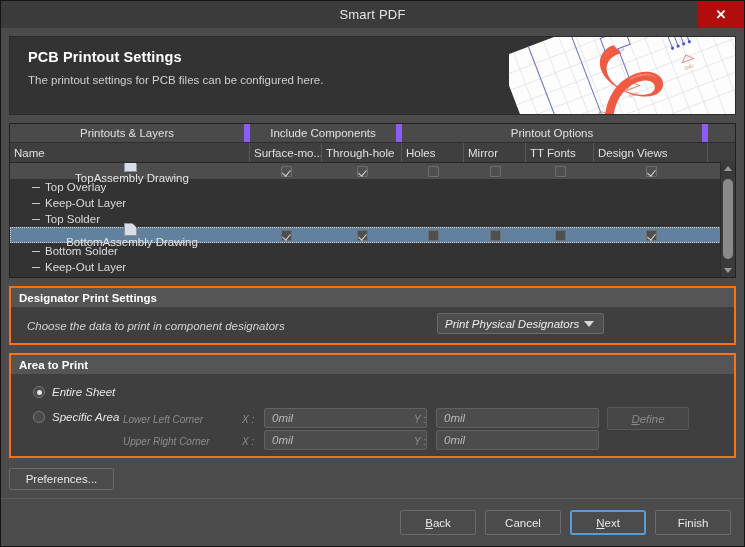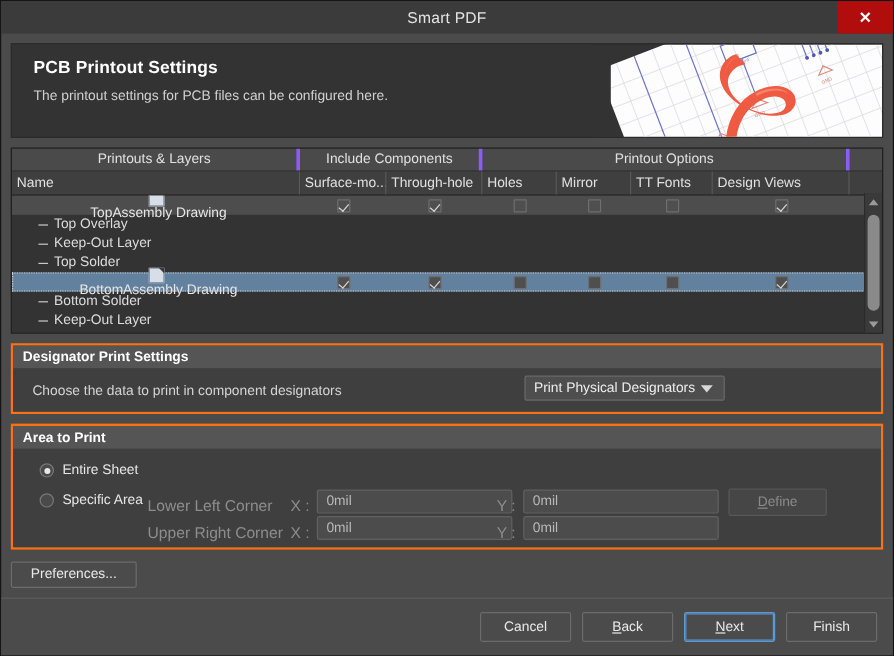--- a/index.html
+++ b/index.html
@@ -102,21 +102,21 @@
   }
   .hrow1 {
     display: flex;
     height: 18px;
     background: #4a4a4a;
     border-bottom: 1px solid #2d2d2d;
     font-size: 11.5px;
   }
   .hrow1 .g {
     display: flex; align-items: center; justify-content: center;
-    border-right: 3px solid #8b5cf6;
+    border-right: 6px solid #8b5cf6;
     color: #e0e0e0;
     box-sizing: border-box;
     height: 100%;
   }
   .hrow2 {
     display: flex;
     height: 19px;
     background: #3f3f3f;
     border-bottom: 1px solid #262626;
     font-size: 11.5px;
@@ -247,20 +247,21 @@
     display: flex;
     align-items: center;
     padding-left: 8px;
     font-size: 11.5px;
     font-weight: bold;
     color: #ffffff;
   }
   .section-body {
     background: #3f3f3f;
     padding: 10px 8px 10px 8px;
+    font-style: italic;
   }
 
   .desig-row {
     display: flex;
     align-items: center;
     padding-left: 16px;
     height: 24px;
   }
   .desig-label {
     font-size: 11.5px;
@@ -312,21 +313,21 @@
   .radio.on::after {
     content: "";
     position: absolute;
     left: 2.5px; top: 2.5px;
     width: 5px; height: 5px;
     border-radius: 50%;
     background: #e8e8e8;
   }
   .fieldlabel {
     position: absolute;
-    font-size: 13px;
+    font-size: 10px;
     color: #8d8d8d;
     white-space: nowrap;
   }
   .tfield {
     position: absolute;
     height: 20px;
     background: #4c4c4c;
     border: 1px solid #616161;
     box-sizing: border-box;
     display: flex; align-items: center;
@@ -672,23 +673,23 @@
         <span><span class="ul">D</span><span>efine</span></span>
       </div>
     </div>
   </div>
 
   <div class="prefs-zone">
     <div class="btn prefs-btn">Preferences...</div>
   </div>
 
   <div class="footer">
-    <div class="btn">Cancel</div>
     <div class="btn">
       <span><span class="ul">B</span><span>ack</span></span>
     </div>
+    <div class="btn">Cancel</div>
     <div class="btn focusring">
       <span><span class="ul">N</span><span>ext</span></span>
     </div>
     <div class="btn">Finish</div>
   </div>
 
 </div>
 
 </body></html>

